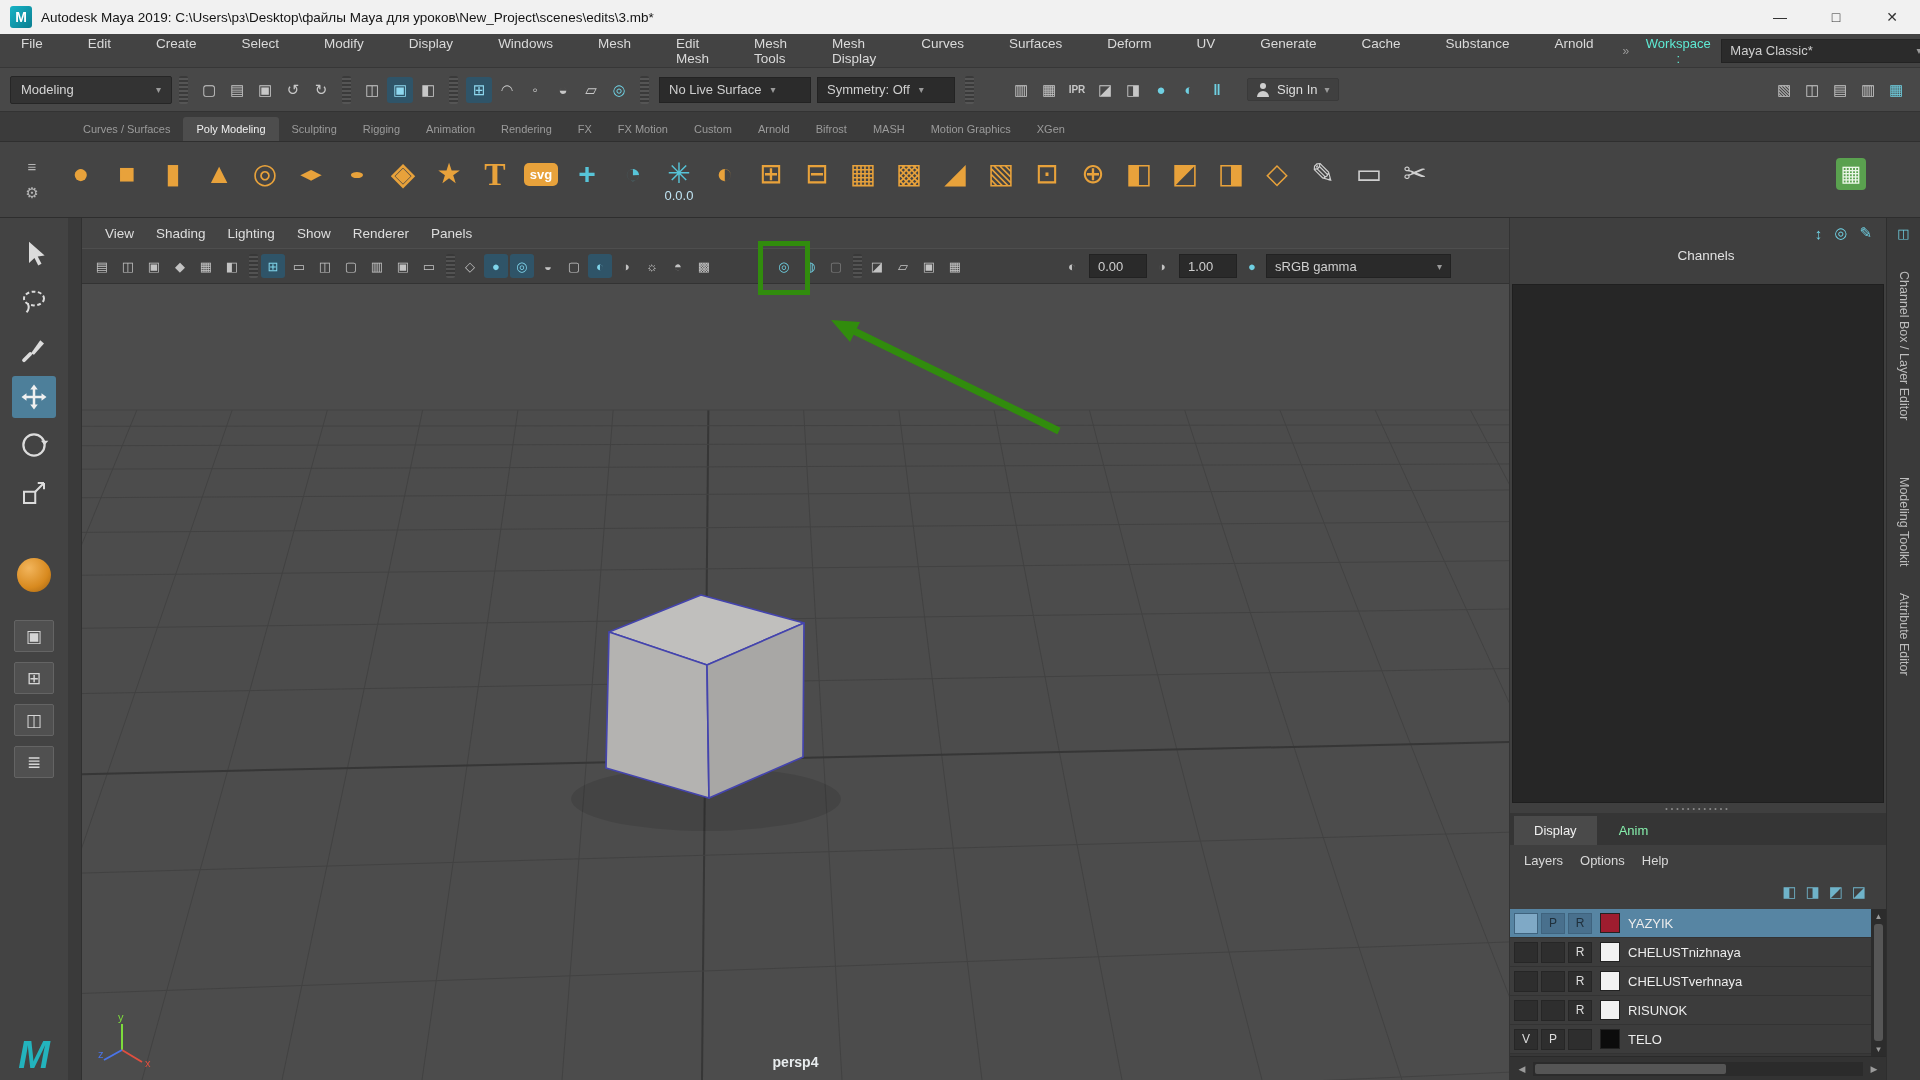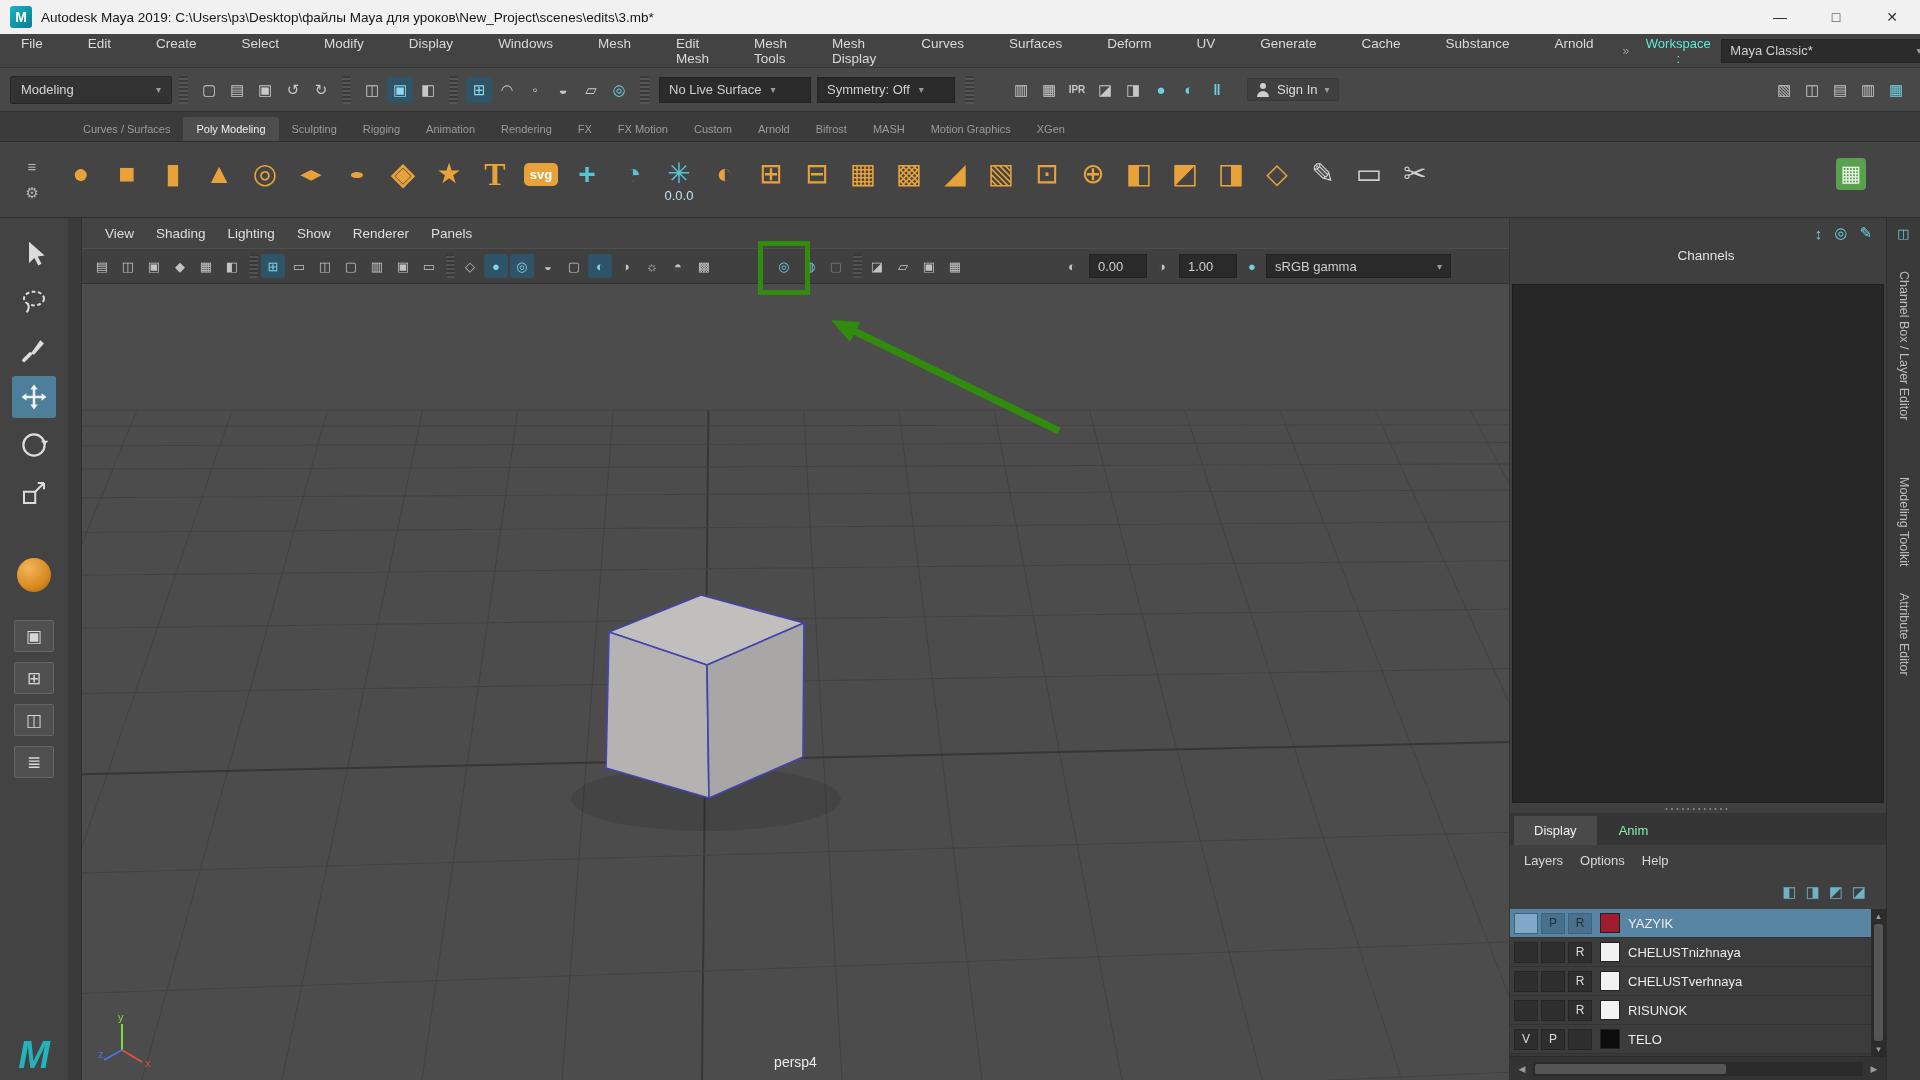--- a/index.html
+++ b/index.html
@@ -124,21 +124,21 @@
   .vspacer { flex:1; }
   .numfield { width:58px; height:24px; background:#2a2a2a; border:1px solid #222; color:#cfcfcf;
     display:flex; align-items:center; padding:0 8px; margin:0 3px; flex:none; }
   .cspace { width:185px; height:24px; background:#2a2a2a; border:1px solid #222; color:#cfcfcf;
     display:flex; align-items:center; padding:0 8px; margin-right:50px; flex:none; }
   .cspace .chev { margin-left:auto; }
 
   .canvas { height:796px; position:relative; background:#4c4c4c; overflow:hidden; }
   .canvas svg.layer { position:absolute; left:0; top:0; }
   .persp-label { position:absolute; bottom:10px; left:50%; transform:translateX(-50%);
-    color:#e8ecee; font-weight:normal; font-size:14px; }
+    color:#e8ecee; font-weight:bold; font-size:14px; }
   .axis-gizmo { position: absolute; left:16px; bottom:8px; }
 
   
   .rightpanel { width:377px; background:#3f3f3f; display:flex; flex-direction:column;
     border-left:1px solid #333; }
   .cornerrow { height:30px; display:flex; justify-content:flex-end; align-items:center; gap:12px;
     padding-right:14px; }
   .cicon { font-size:15px; color:#6fd0e2; }
   .cbmenus { height:36px; display:flex; align-items:center; gap:26px; padding-left:16px;
     color:#e0e0e0; font-size:13.5px;flex-direction:column; }

